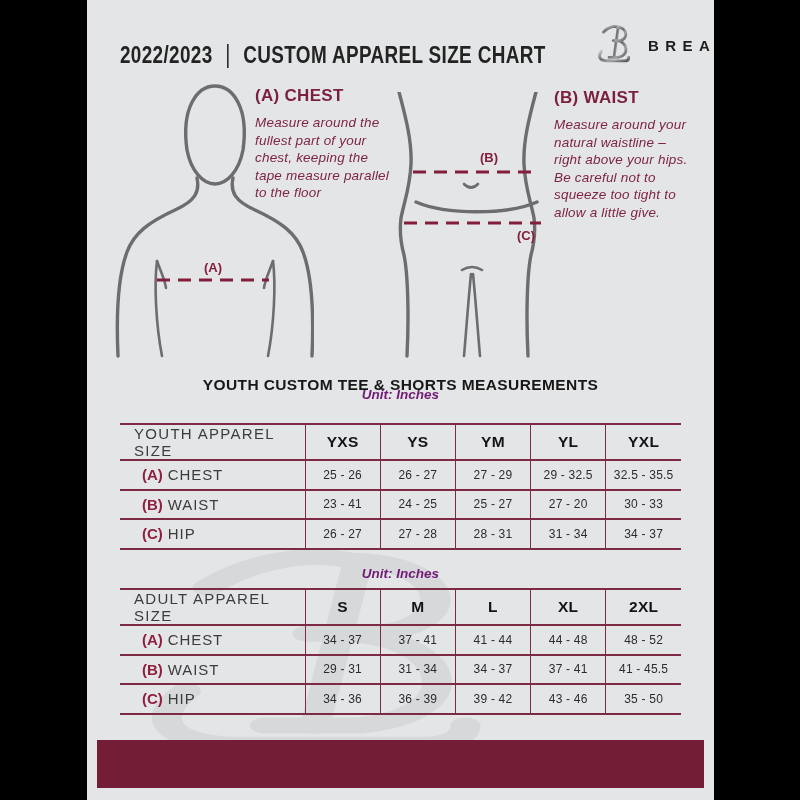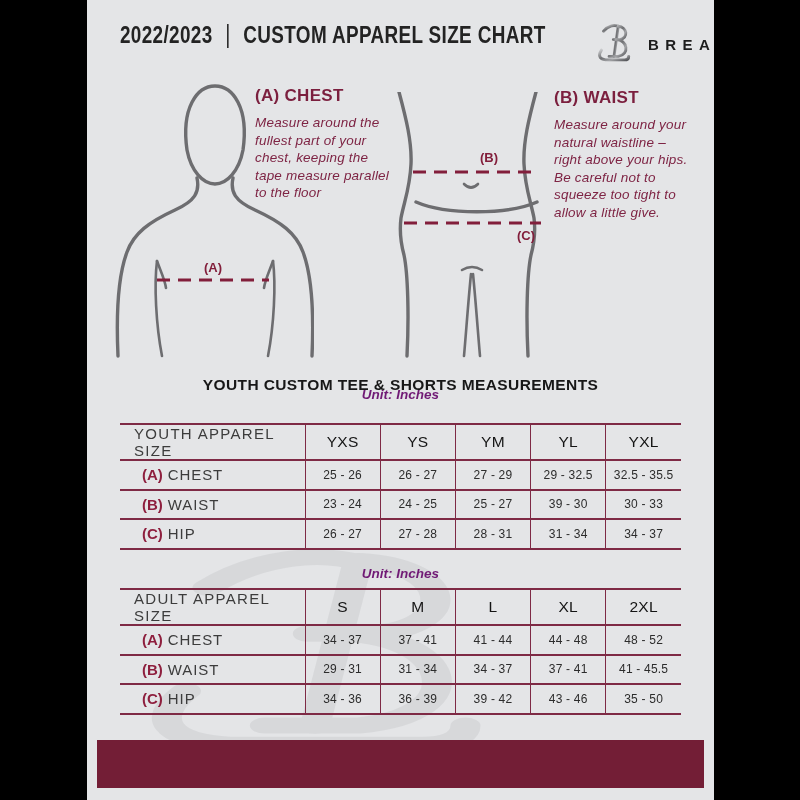--- a/index.html
+++ b/index.html
@@ -5,21 +5,21 @@
   :root{
     --accent:#731E36; --line:#7E2A45; --dash:#821E3B; --page-bg:#E4E5E7;
     --ink:#232323; --gray-ink:#3C3C3C; --body-line:#6D6D70;
   }
   *{margin:0;padding:0;box-sizing:border-box;}
   html,body{width:800px;height:800px;}
   body{background:#000;position:relative;font-family:"Liberation Sans",sans-serif;overflow:hidden;}
   .page{position:absolute;left:87px;top:0;width:627px;height:800px;background:var(--page-bg);overflow:hidden;}
 
   
-  .header{position:absolute;left:33px;top:22px;right:36px;height:46px;display:flex;align-items:flex-start;justify-content:space-between;z-index:1;}
+  .header{position:absolute;left:33px;top:22px;right:36px;height:46px;display:flex;align-items:flex-end;justify-content:space-between;z-index:1;}
   .title-row{display:flex;align-items:center;gap:11px;font-weight:bold;font-size:21px;color:var(--ink);letter-spacing:.4px;white-space:nowrap;transform:scale(.9,1.14);transform-origin:left center;}
   .title-divider{font-weight:normal;font-size:22px;color:#2b2b2b;padding:0 3px;}
   .brand{display:flex;align-items:center;gap:13px;}
   .brand-name{font-weight:bold;font-size:15px;letter-spacing:6.5px;color:#1d1d1d;}
 
   
   .instruction{position:absolute;z-index:1;}
   .inst-heading{font-size:17px;font-weight:bold;color:#7B1F3E;letter-spacing:.3px;margin-bottom:8px;}
   .inst-body{font-size:13.5px;font-style:italic;color:#7E2444;line-height:1.3;letter-spacing:.2px;white-space:pre-line;}
   #inst-chest{left:168px;top:86px;width:182px;}
@@ -40,21 +40,21 @@
   .section-unit{position:absolute;left:0;width:100%;text-align:center;font-size:13.5px;font-style:italic;font-weight:bold;color:#701a75;z-index:1;}
   #youth-title{top:376px;} #youth-unit{top:387px;}
   #adult-title{top:547px;} #adult-unit{top:566px;}
 
   
   .size-table{position:absolute;left:33px;width:561px;border-collapse:collapse;table-layout:fixed;z-index:1;}
   #youth-table{top:423px;} #adult-table{top:588px;}
   .size-table thead tr{border-top:2px solid var(--line);border-bottom:2px solid var(--line);}
   .size-table tbody tr{border-bottom:2px solid var(--line);}
   .size-table th:not(:first-child),.size-table td:not(:first-child){border-left:1.5px solid var(--line);}
-  .size-table th{height:34px;font-size:15.5px;font-weight:normal;color:#141414;text-align:center;letter-spacing:.3px;}
+  .size-table th{height:34px;font-size:15.5px;font-weight:bold;color:#141414;text-align:center;letter-spacing:.3px;}
   .size-table th.size-label{font-weight:normal;font-size:15px;letter-spacing:1.3px;color:var(--gray-ink);text-align:left;padding-left:14px;}
   .size-table td{height:29.5px;text-align:center;font-size:12px;color:#2c2c2c;letter-spacing:.2px;}
   .size-table td.row-label{text-align:left;padding-left:22px;font-size:15px;color:var(--gray-ink);letter-spacing:.9px;}
   .row-prefix{color:#8E1F3E;font-weight:bold;margin-right:5px;letter-spacing:0;}
 
   
   .footer-bar{position:absolute;left:10px;top:740px;width:607px;height:48px;background:var(--accent);z-index:2;}
   .watermark{position:absolute;left:13px;top:538px;width:430px;height:245px;opacity:.08;z-index:0;}
 </style>
 </head>
@@ -170,24 +170,24 @@
       <tr>
         <td class="row-label"><span class="row-prefix">(A)</span><span>CHEST</span></td>
         <td>25 - 26</td>
         <td>26 - 27</td>
         <td>27 - 29</td>
         <td>29 - 32.5</td>
         <td>32.5 - 35.5</td>
       </tr>
       <tr>
         <td class="row-label"><span class="row-prefix">(B)</span><span>WAIST</span></td>
-        <td>23 - 24</td>
+        <td>23 - 41</td>
         <td>24 - 25</td>
         <td>25 - 27</td>
-        <td>39 - 30</td>
+        <td>27 - 20</td>
         <td>30 - 33</td>
       </tr>
       <tr>
         <td class="row-label"><span class="row-prefix">(C)</span><span>HIP</span></td>
         <td>26 - 27</td>
         <td>27 - 28</td>
         <td>28 - 31</td>
         <td>31 - 34</td>
         <td>34 - 37</td>
       </tr>

